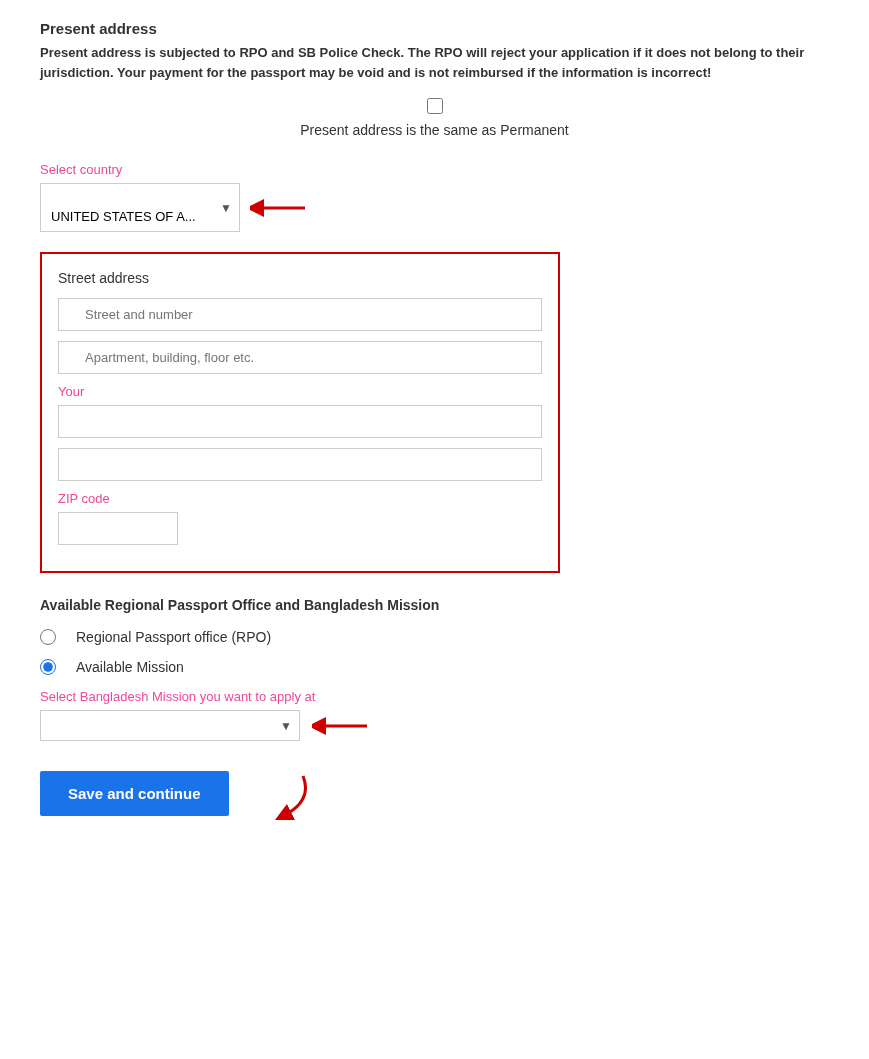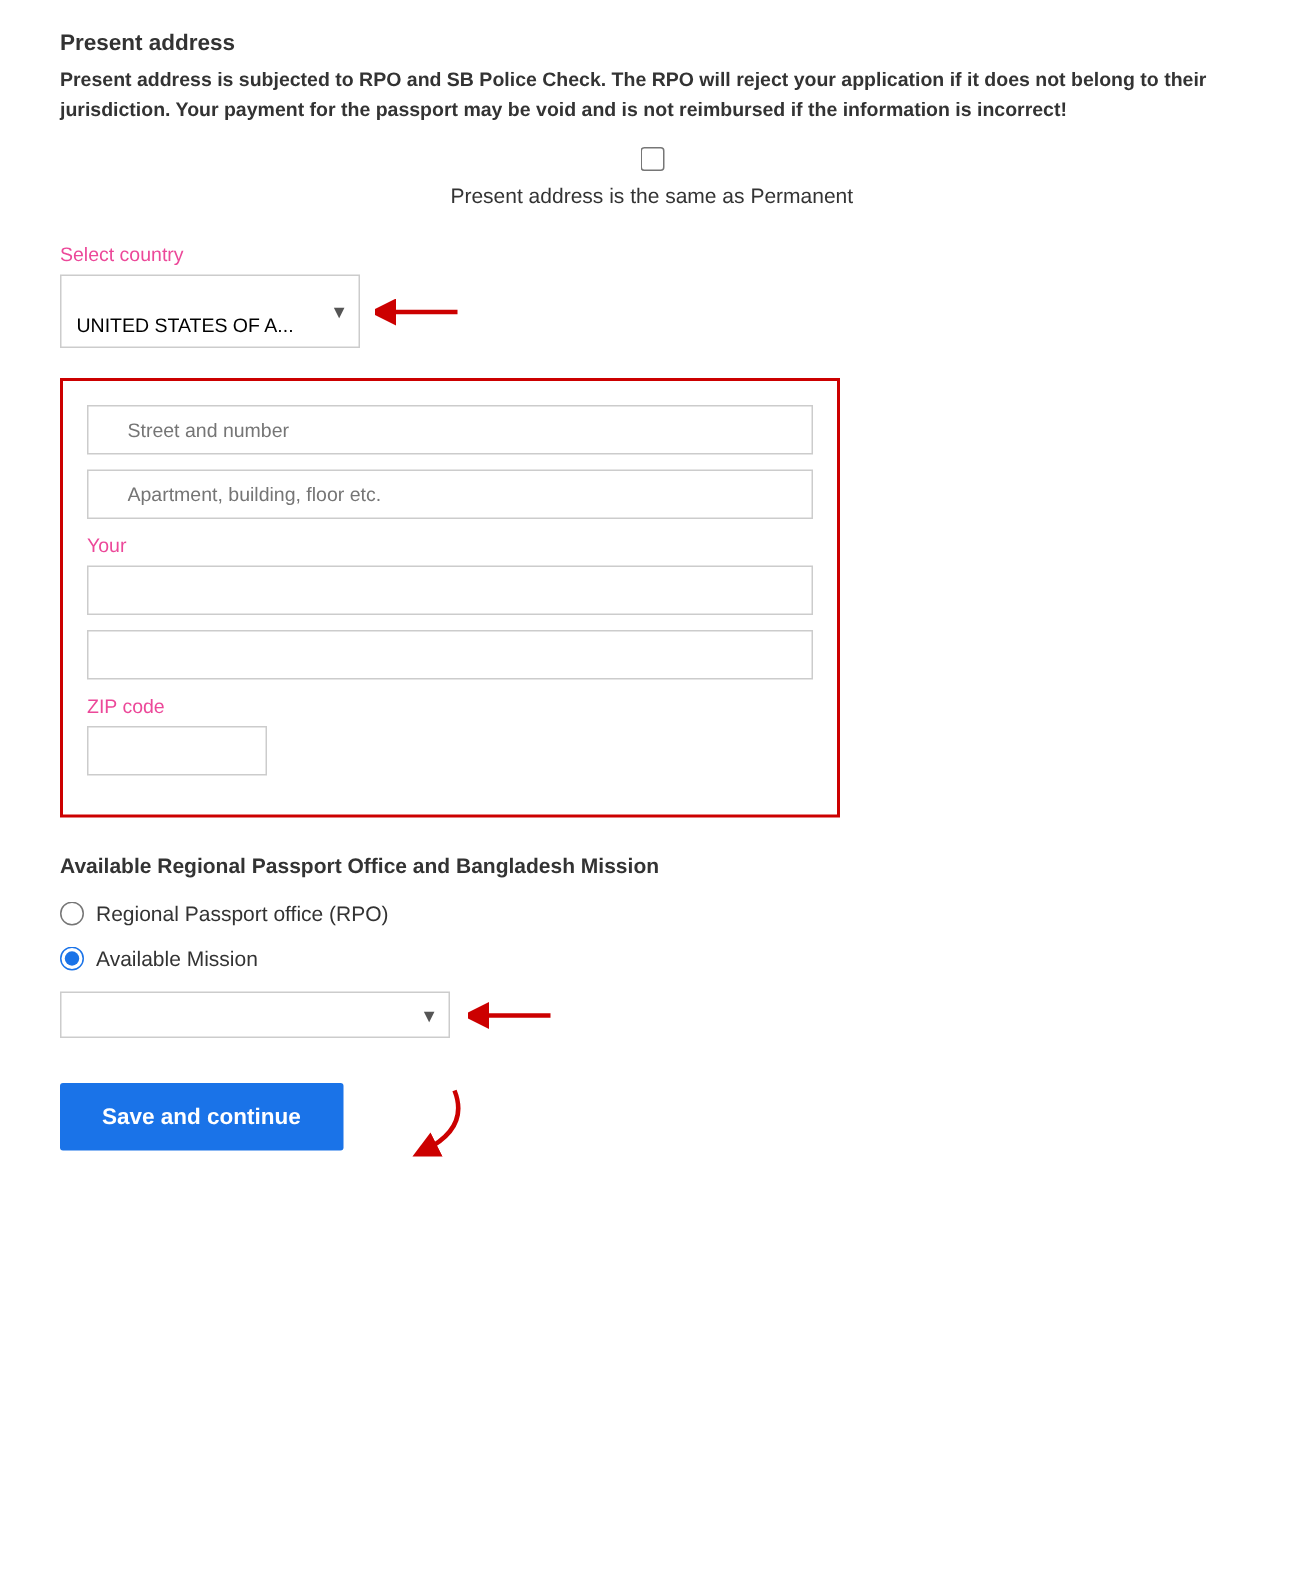--- a/index.html
+++ b/index.html
@@ -99,21 +99,21 @@
       margin-bottom: 20px;
     }
     .available-section-title {
       font-weight: bold;
       font-size: 14px;
       margin-bottom: 16px;
     }
     .radio-row {
       display: flex;
       align-items: flex-start;
-      gap: 8px;
+      gap: 20px;
       margin-bottom: 14px;
     }
     .radio-row input[type="radio"] {
       width: 16px;
       height: 16px;
       accent-color: #1a73e8;
     }
     .mission-select-wrapper {
       display: flex;
       align-items: center;
@@ -181,20 +181,21 @@
         <marker id="arrowhead1" markerWidth="6" markerHeight="6" refX="3" refY="3" orient="auto">
           <path d="M0,0 L0,6 L6,3 z" fill="#cc0000"></path>
         </marker>
       </defs>
       <line x1="55" y1="14" x2="5" y2="14" stroke="#cc0000" stroke-width="3" marker-end="url(#arrowhead1)"></line>
     </svg>
   </div>
 </div>
 
 <div class="street-address-box">
+  <div class="box-title">Street address</div>
   <input type="text" class="text-input" placeholder="Street and number" style="">
   <input type="text" class="text-input" placeholder="Apartment, building, floor etc." style="">
 
   <div class="field-label">Your</div>
   <input type="text" class="text-input city-input" value="" style="">
 
   <input type="text" class="text-input state-input" value="" style="">
 
   <div class="field-label">ZIP code</div>
   <input type="text" class="text-input zip-input" value="" style="">
@@ -206,20 +207,21 @@
   <input type="radio" name="office_type" id="rpo" style="">
   <label for="rpo">Regional Passport office (RPO)</label>
 </div>
 
 <div class="radio-row">
   <input type="radio" name="office_type" id="mission" checked="" style="">
   <label for="mission">Available Mission</label>
 </div>
 
 <div class="field-group">
+  <div class="field-label">Select Bangladesh Mission you want to apply at</div>
   <div class="mission-select-wrapper">
     <div class="select-mission-wrapper">
       <select class="mission-select">
         <option value=""></option>
       </select>
       <span class="select-arrow">▼</span>
     </div>
 
     <svg class="red-arrow-svg" width="60" height="28" viewBox="0 0 60 28">
       <defs>

